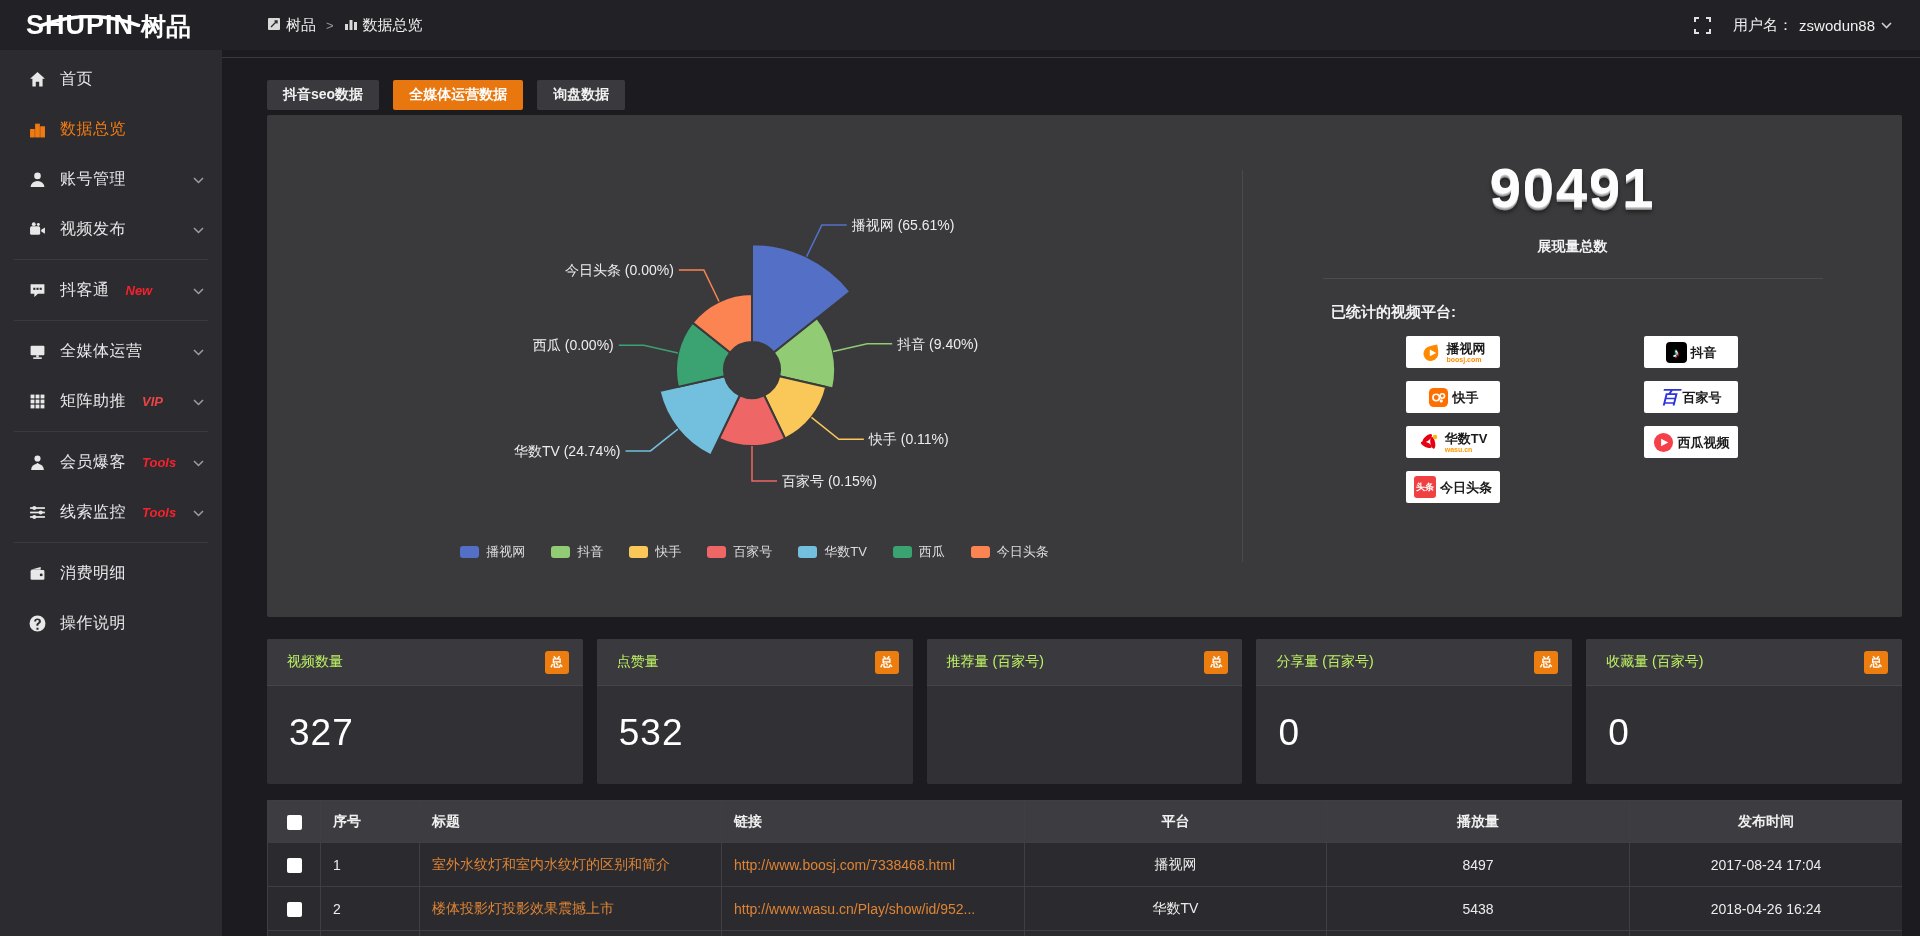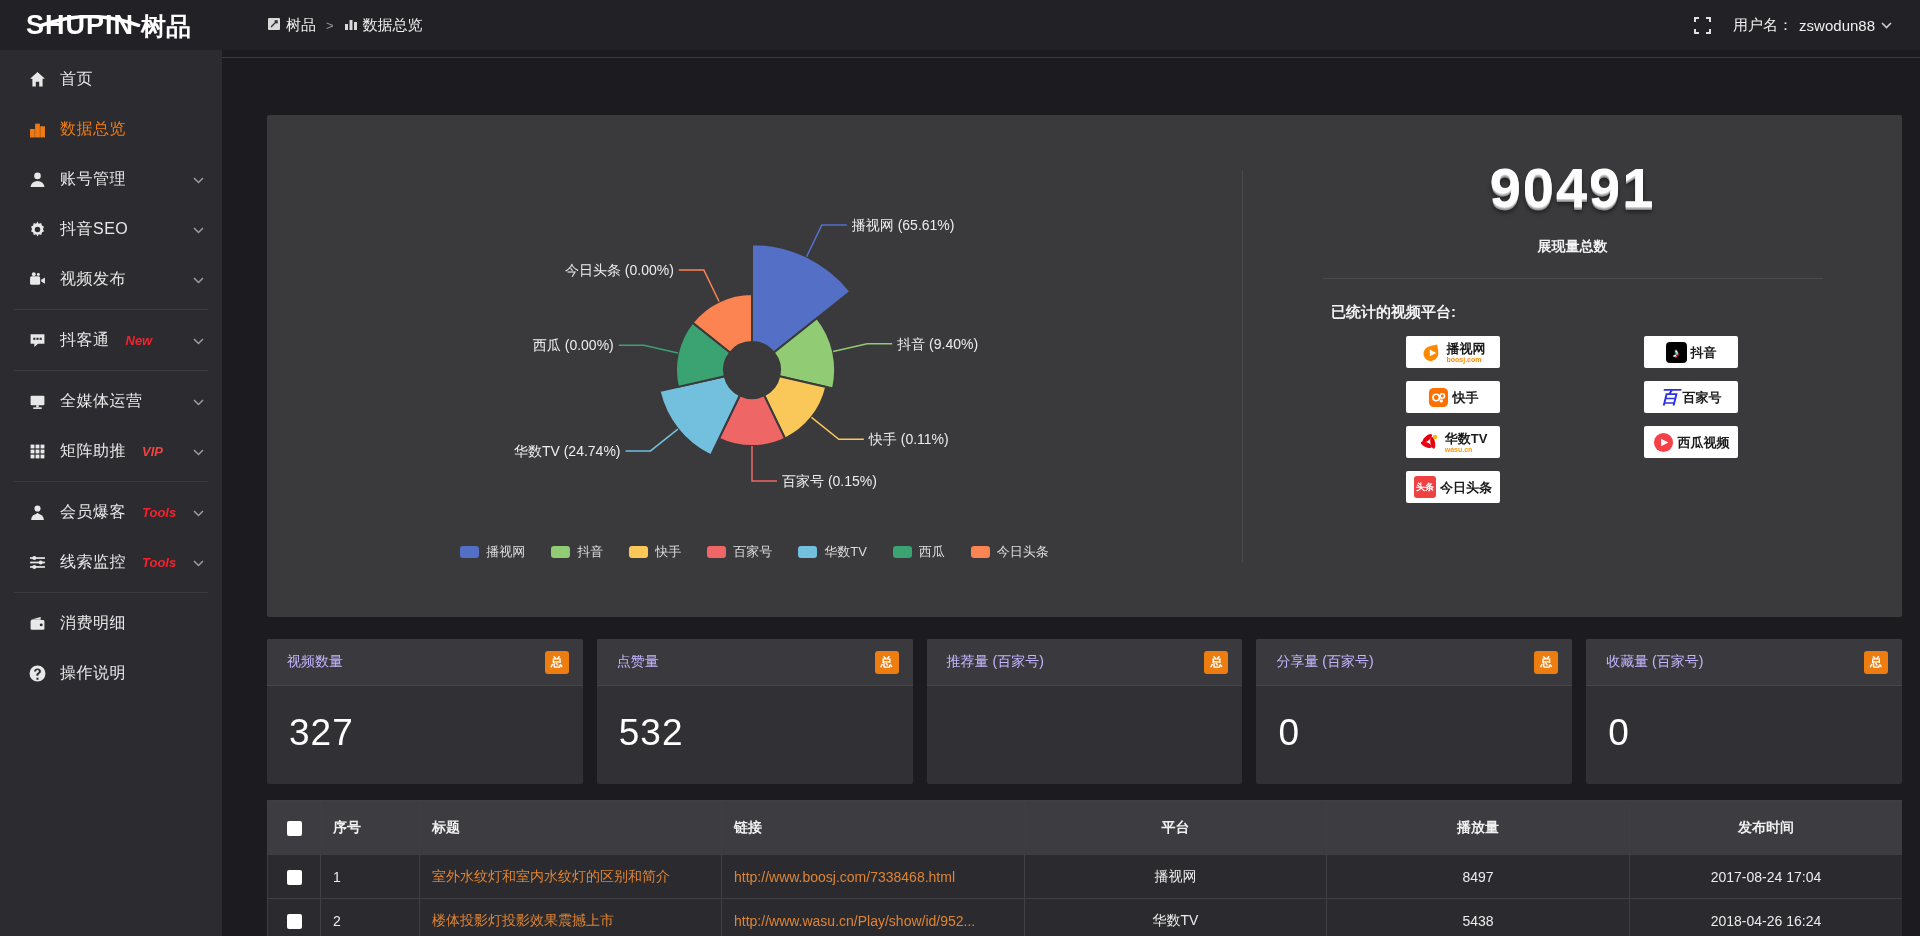--- a/index.html
+++ b/index.html
@@ -64,29 +64,29 @@
     display:inline-flex; align-items:center; justify-content:center; text-shadow:-1px 0 0 #25f4ee, 1px 1px 0 #fe2c55; flex:none; }
   .logo-toutiao { width:22px; height:22px; background:#f04142; border-radius:3px; color:#fff; font-size:9px; font-weight:bold;
     display:inline-flex; align-items:center; justify-content:center; line-height:1; flex:none; }
   .logo-baijia { color:#2d33e0; font-weight:bold; font-style:italic; font-size:18px; flex:none; }
 
   
   .stat-cards { position:absolute; top:589px; left:45px; width:1635px; display:flex; gap:14px; }
   .stat-card { flex:1; height:145px; background:#313135; border-radius:2px; overflow:hidden; }
   .card-head { height:47px; background:#3a3a3e; display:flex; align-items:center; justify-content:space-between;
     padding:0 14px 0 20px; border-bottom:1px solid #46464a; }
-  .card-label { font-size:14px; color:#c4b5fd; }
+  .card-label { font-size:14px; color:#bef264; }
   .card-badge { background:#ed7d0e; color:#fff; font-size:12px; font-weight:bold; padding:3px 6px; border-radius:3px; }
   .card-value { font-size:37px; color:#fff; padding:26px 0 0 22px; letter-spacing:1px; }
 
   
   .table-wrap { position:absolute; top:750px; left:45px; width:1635px; bottom:0; overflow:hidden; }
   table { width:100%; border-collapse:collapse; table-layout:fixed; }
   th, td { border:1px solid #3e3e43; font-size:14px; padding:0 12px; height:44px; }
-  thead th { background:#3c3c41; color:#f0f0f0; font-weight:bold; text-align:left; height:54px; }
+  thead th { background:#3c3c41; color:#f0f0f0; font-weight:bold; text-align:left; height:42px; }
   tbody td { background:#2b2b2f; color:#ececec; }
   th.c, td.c { text-align:center; }
   td.link, td.title { color:#de8435; cursor:pointer; white-space:nowrap; overflow:hidden; text-overflow:ellipsis; }
   .checkbox { display:inline-block; width:15px; height:15px; background:#fff; border-radius:2px; cursor:pointer; vertical-align:middle; }
   .chk-cell { text-align:center; }
 </style>
 </head>
 <body>
 
 <div class="app">
@@ -164,32 +164,20 @@
         </span>
     <span class="s-label">账号管理</span>
 
     <span class="s-chevron"><svg width="11" height="7" viewBox="0 0 11 7" fill="none" stroke="#c5c5c5" stroke-width="1.5">
             <path d="M1 1 L5.5 5.5 L10 1"></path>
           </svg></span>
   </div>
       <div class="side-item">
     <span class="s-icon">
           <svg width="17" height="17" viewBox="0 0 16 16">
-            <path fill-rule="evenodd" d="M8 0.5 l1.2 2 2.3-.6.6 2.3 2 1.2-1 2.1 1 2.1-2 1.2-.6 2.3-2.3-.6-1.2 2-1.2-2-2.3.6-.6-2.3-2-1.2 1-2.1-1-2.1 2-1.2.6-2.3 2.3.6 Z M8 10.6 a2.6 2.6 0 1 0 0-5.2 a2.6 2.6 0 0 0 0 5.2 Z"></path>
-          </svg>
-        </span>
-    <span class="s-label">抖音SEO</span>
-
-    <span class="s-chevron"><svg width="11" height="7" viewBox="0 0 11 7" fill="none" stroke="#c5c5c5" stroke-width="1.5">
-            <path d="M1 1 L5.5 5.5 L10 1"></path>
-          </svg></span>
-  </div>
-      <div class="side-item">
-    <span class="s-icon">
-          <svg width="17" height="17" viewBox="0 0 16 16">
             <rect x="1" y="5" width="9.5" height="8" rx="1.5"></rect>
             <path d="M11.5 8.2 L15 6 V12 L11.5 9.8 Z"></path>
             <circle cx="4.5" cy="3" r="1.8"></circle>
             <circle cx="8.8" cy="3.2" r="1.4"></circle>
           </svg>
         </span>
     <span class="s-label">视频发布</span>
 
     <span class="s-chevron"><svg width="11" height="7" viewBox="0 0 11 7" fill="none" stroke="#c5c5c5" stroke-width="1.5">
             <path d="M1 1 L5.5 5.5 L10 1"></path>
@@ -297,20 +285,25 @@
           <svg width="17" height="17" viewBox="0 0 16 16">
             <path fill-rule="evenodd" d="M8 15.5 A7.5 7.5 0 1 1 8 .5 a7.5 7.5 0 0 1 0 15 Z M8 3.2 c-1.9 0-3.1 1.1-3.2 2.9 h1.9 c0-.8.5-1.3 1.3-1.3 .8 0 1.2.4 1.2 1.1 0 .6-.2.9-1 1.5 -.9.6-1.3 1.2-1.3 2.2 v.5 h1.9 v-.4 c0-.6.2-.9 1-1.5 .9-.6 1.4-1.3 1.4-2.4 0-1.6-1.3-2.6-3.2-2.6 Z M7 12 h2 v1.9 H7 Z"></path>
           </svg>
         </span>
     <span class="s-label">操作说明</span>
 
   </div>
     </aside>
 
   <main class="content">
+    <div class="tabs" id="tabs">
+        <button class="tab">抖音seo数据</button>
+        <button class="tab active">全媒体运营数据</button>
+        <button class="tab">询盘数据</button>
+      </div>
 
     <section class="chart-panel">
       <svg id="rose-svg" width="975" height="420">
           <path d="M485,227 L485,129.1364 A125.86359999999999,125.86359999999999 0 0 1 583.4041249767631,176.52532897477312 L506.89128150910483,237.54228554795546 A28,28 0 0 0 485,227 Z" fill="#5470c6" stroke="#3a3a3c" stroke-width="2"></path>
           <polyline points="539.6101693867968,141.6008147978771 554.7961002559113,110.06690442129243 579.7961002559113,110.06690442129243" fill="none" stroke="#5470c6" stroke-width="1.5"></polyline>
           <text x="584.7961002559113" y="115.06690442129243" fill="#ededed" font-size="14" text-anchor="start">播视网 (65.61%)</text>
           <path d="M506.89128150910483,237.54228554795546 L550.0045967783219,203.16056391425747 A83.144,83.144 0 0 1 566.0594063304455,273.5012805328638 L512.2979815410911,261.2305861507768 A28,28 0 0 0 506.89128150910483,237.54228554795546 Z" fill="#91cc75" stroke="#3a3a3c" stroke-width="2"></path>
           <polyline points="566.0594063304455,236.4987194671362 600.1818832568093,228.7104867786652 625.1818832568093,228.7104867786652" fill="none" stroke="#91cc75" stroke-width="1.5"></polyline>
           <text x="630.1818832568093" y="233.7104867786652" fill="#ededed" font-size="14" text-anchor="start">抖音 (9.40%)</text>
           <path d="M512.2979815410911,261.2305861507768 L559.176025299277,271.9301937307587 A76.0836,76.0836 0 0 1 518.0114368535246,323.5489549579405 L497.1487446952916,280.2271283012677 A28,28 0 0 0 512.2979815410911,261.2305861507768 Z" fill="#fac858" stroke="#3a3a3c" stroke-width="2"></path>

